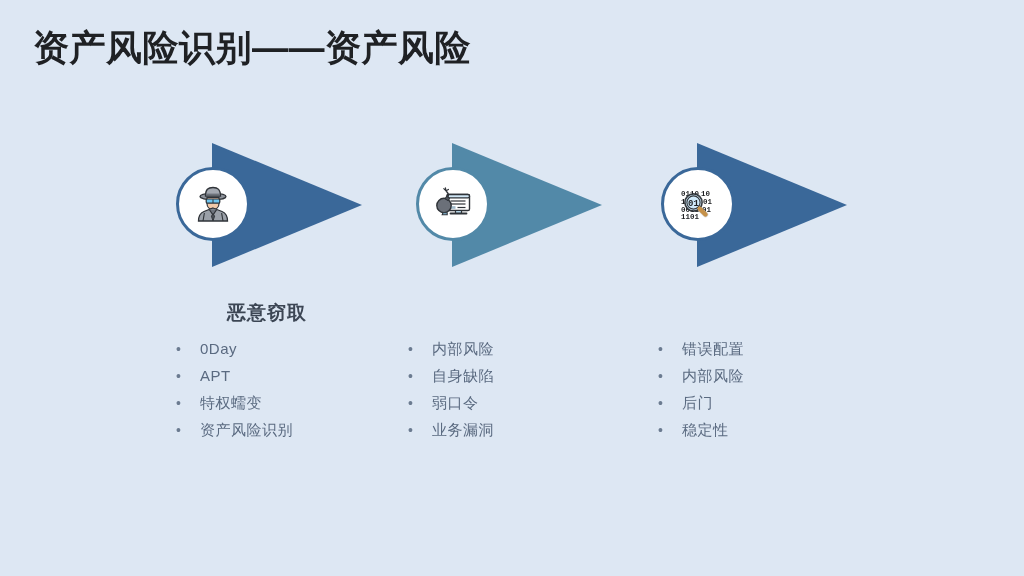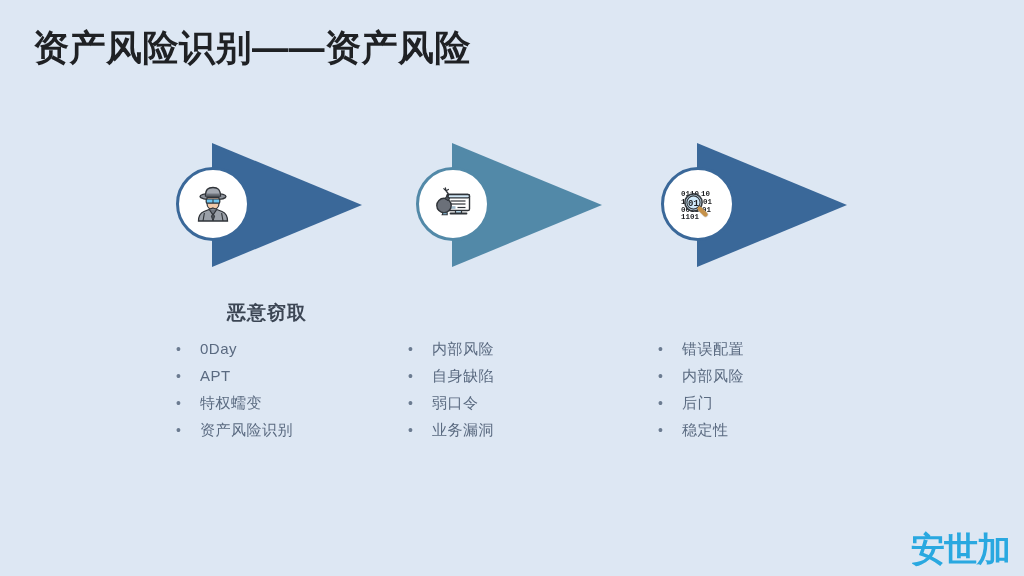--- a/index.html
+++ b/index.html
@@ -293,17 +293,14 @@
         <span class="dot">•</span>
         <span class="txt">后门</span>
       </li>
       <li>
         <span class="dot">•</span>
         <span class="txt">稳定性</span>
       </li>
     </ul>
   </div>
 
-  <div class="logo">
-    <div class="logo-text">安世加</div>
-  </div>
 
 </div>
 
 </body></html>

